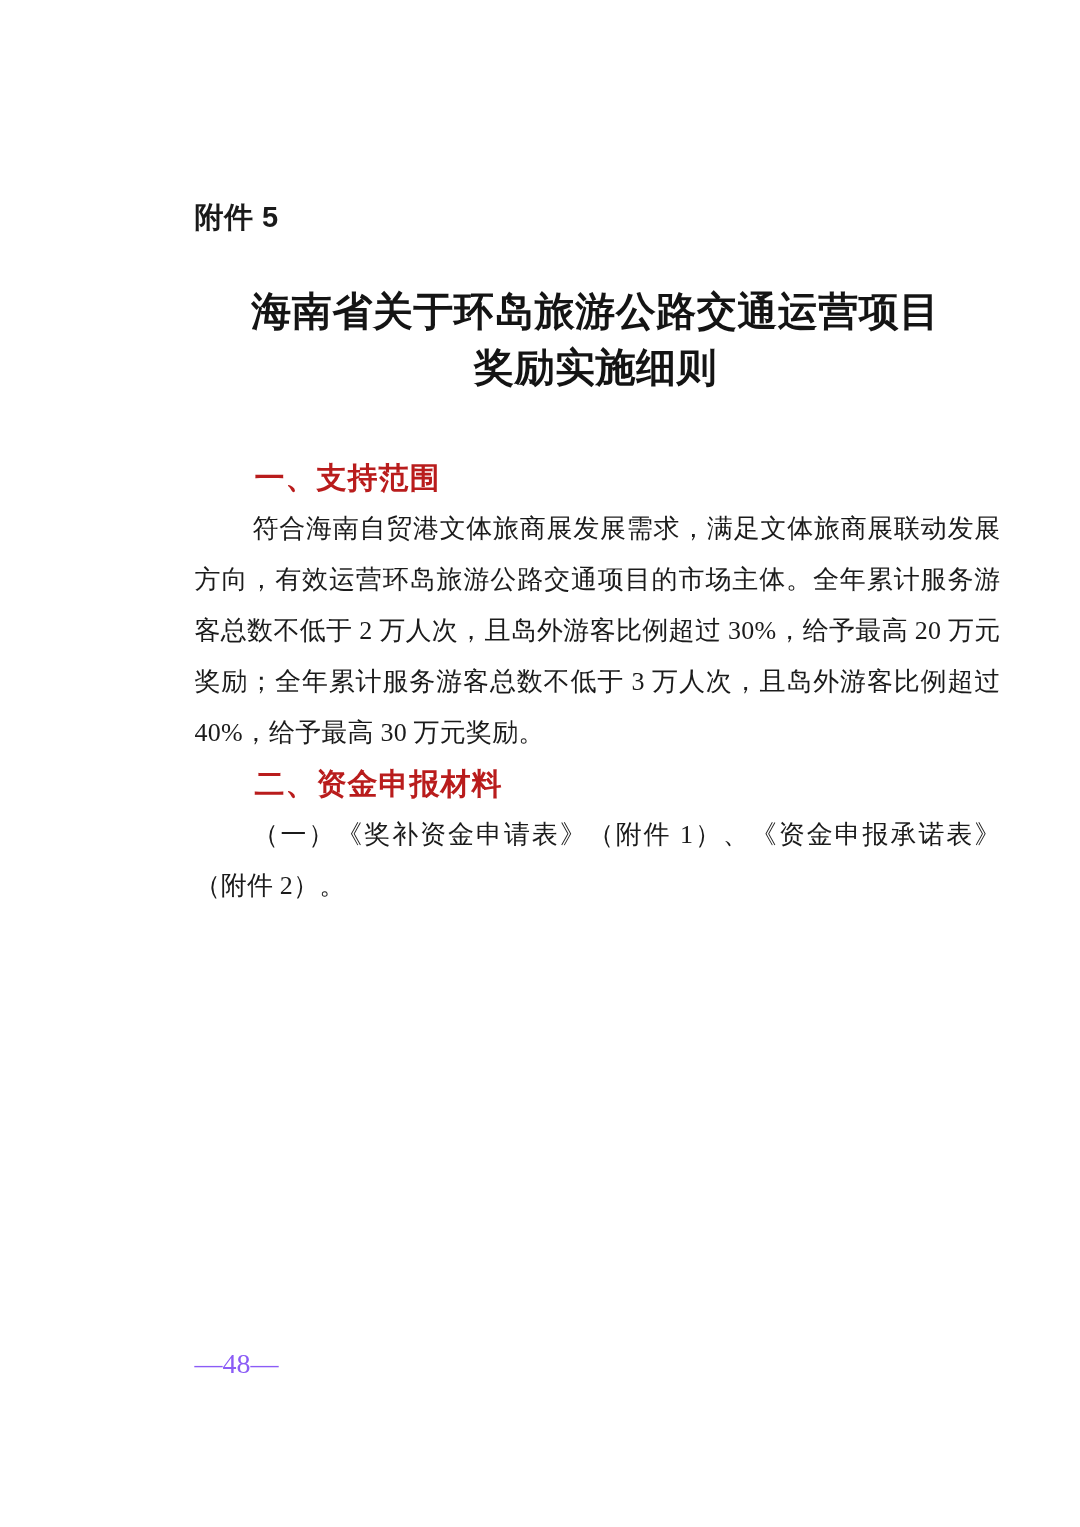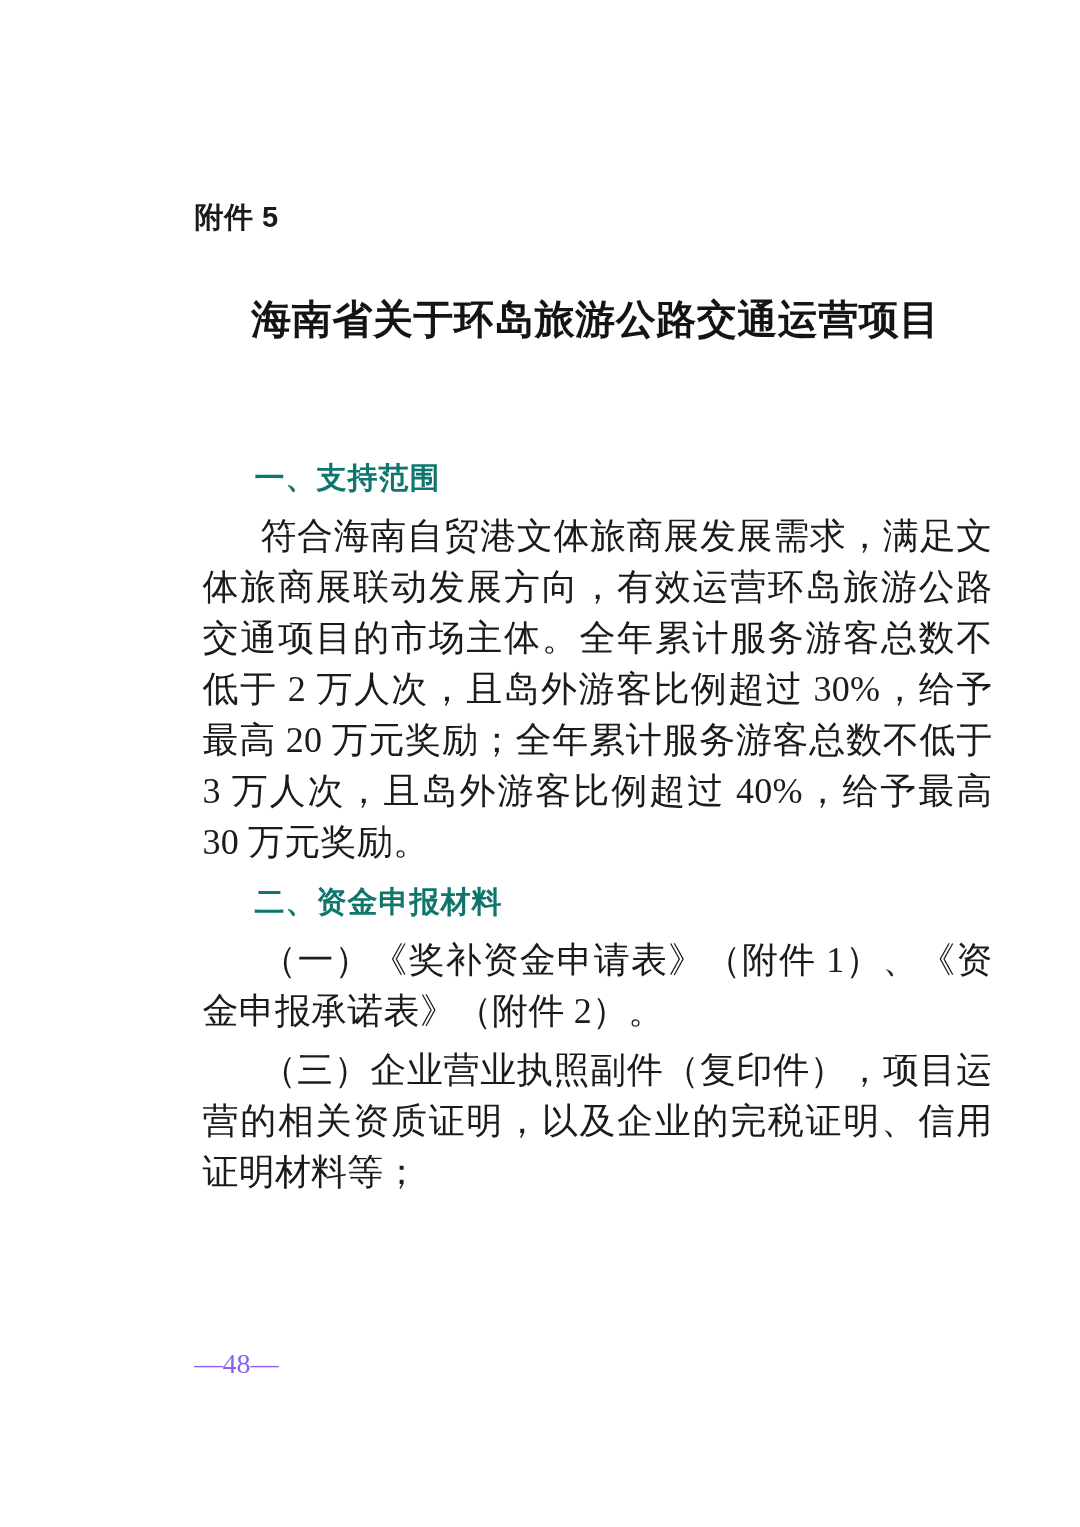--- a/index.html
+++ b/index.html
@@ -26,21 +26,21 @@
     font-size: 29px;
     font-weight: 700;
     letter-spacing: 0.5px;
     color: #1a1a1a;
     white-space: nowrap;
   }
   
   .doc-title {
     position: absolute;
     left: 143px;
-    top: 292px;
+    top: 284px;
     width: 802px;
     text-align: center;
     font-family: "Liberation Serif", "DejaVu Serif", serif;
     font-weight: 700;
     font-size: 40px;
     line-height: 56px;
     letter-spacing: 0.5px;
     color: #141414;
   }
   .doc-title .tline {
@@ -55,27 +55,27 @@
   }
   h2.section-heading {
     margin: 0;
     padding: 0;
     font-family: "Liberation Sans", "DejaVu Sans", sans-serif;
     font-weight: 700;
     font-size: 30px;
     line-height: 51px;
     text-indent: 60px;
     letter-spacing: 1px;
-    color: #0f766e;
+    color: #b91c1c;
   }
   p.para {
-    margin: 8px;
+    margin: 0;
     padding: 0;
     font-family: "Liberation Serif", "DejaVu Serif", serif;
-    font-size: 36px;
+    font-size: 26px;
     line-height: 51px;
     text-indent: 58px;
     text-align: justify;
     text-justify: inter-ideograph;
     letter-spacing: 0.2px;
     color: #1b1b1b;
   }
   
   .page-number {
     position: absolute;
@@ -90,33 +90,33 @@
 </style>
 </head>
 <body>
 
 <div class="page">
 
   <div class="attach-label">附件 5</div>
 
   <div class="doc-title">
     <span class="tline">海南省关于环岛旅游公路交通运营项目</span>
+    <span class="tline">奖励实施细则</span>
   </div>
 
   <div class="body-block">
 
     <h2 class="section-heading">一、支持范围</h2>
 
     <p class="para">符合海南自贸港文体旅商展发展需求，满足文体旅商展联动发展方向，有效运营环岛旅游公路交通项目的市场主体。全年累计服务游客总数不低于 2 万人次，且岛外游客比例超过 30%，给予最高 20 万元奖励；全年累计服务游客总数不低于 3 万人次，且岛外游客比例超过 40%，给予最高 30 万元奖励。</p>
 
     <h2 class="section-heading">二、资金申报材料</h2>
 
     <p class="para">（一）《奖补资金申请表》（附件 1）、《资金申报承诺表》（附件 2）。</p>
 
 
-    <p class="para">（三）企业营业执照副件（复印件），项目运营的相关资质证明，以及企业的完税证明、信用证明材料等；</p>
 
 
   </div>
 
   <div class="page-number">—48—</div>
 
 </div>
 
 </body></html>

